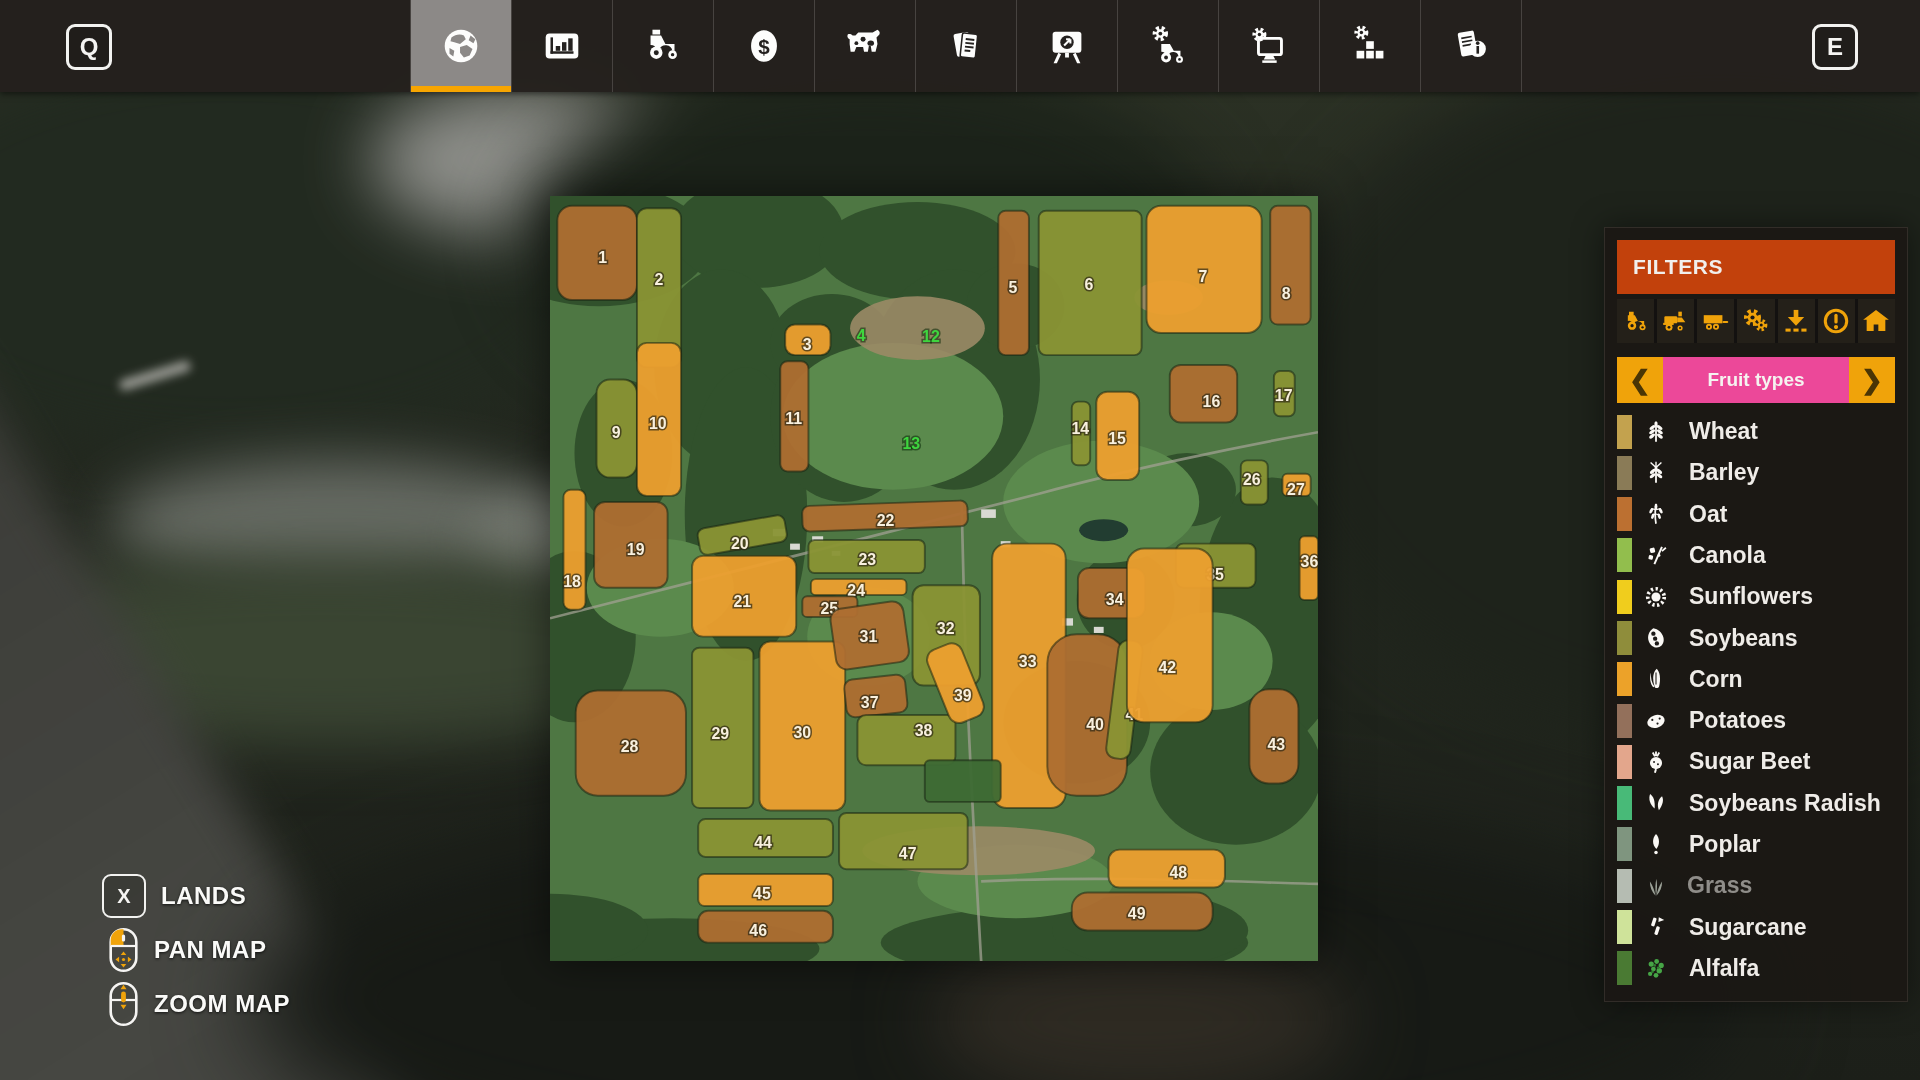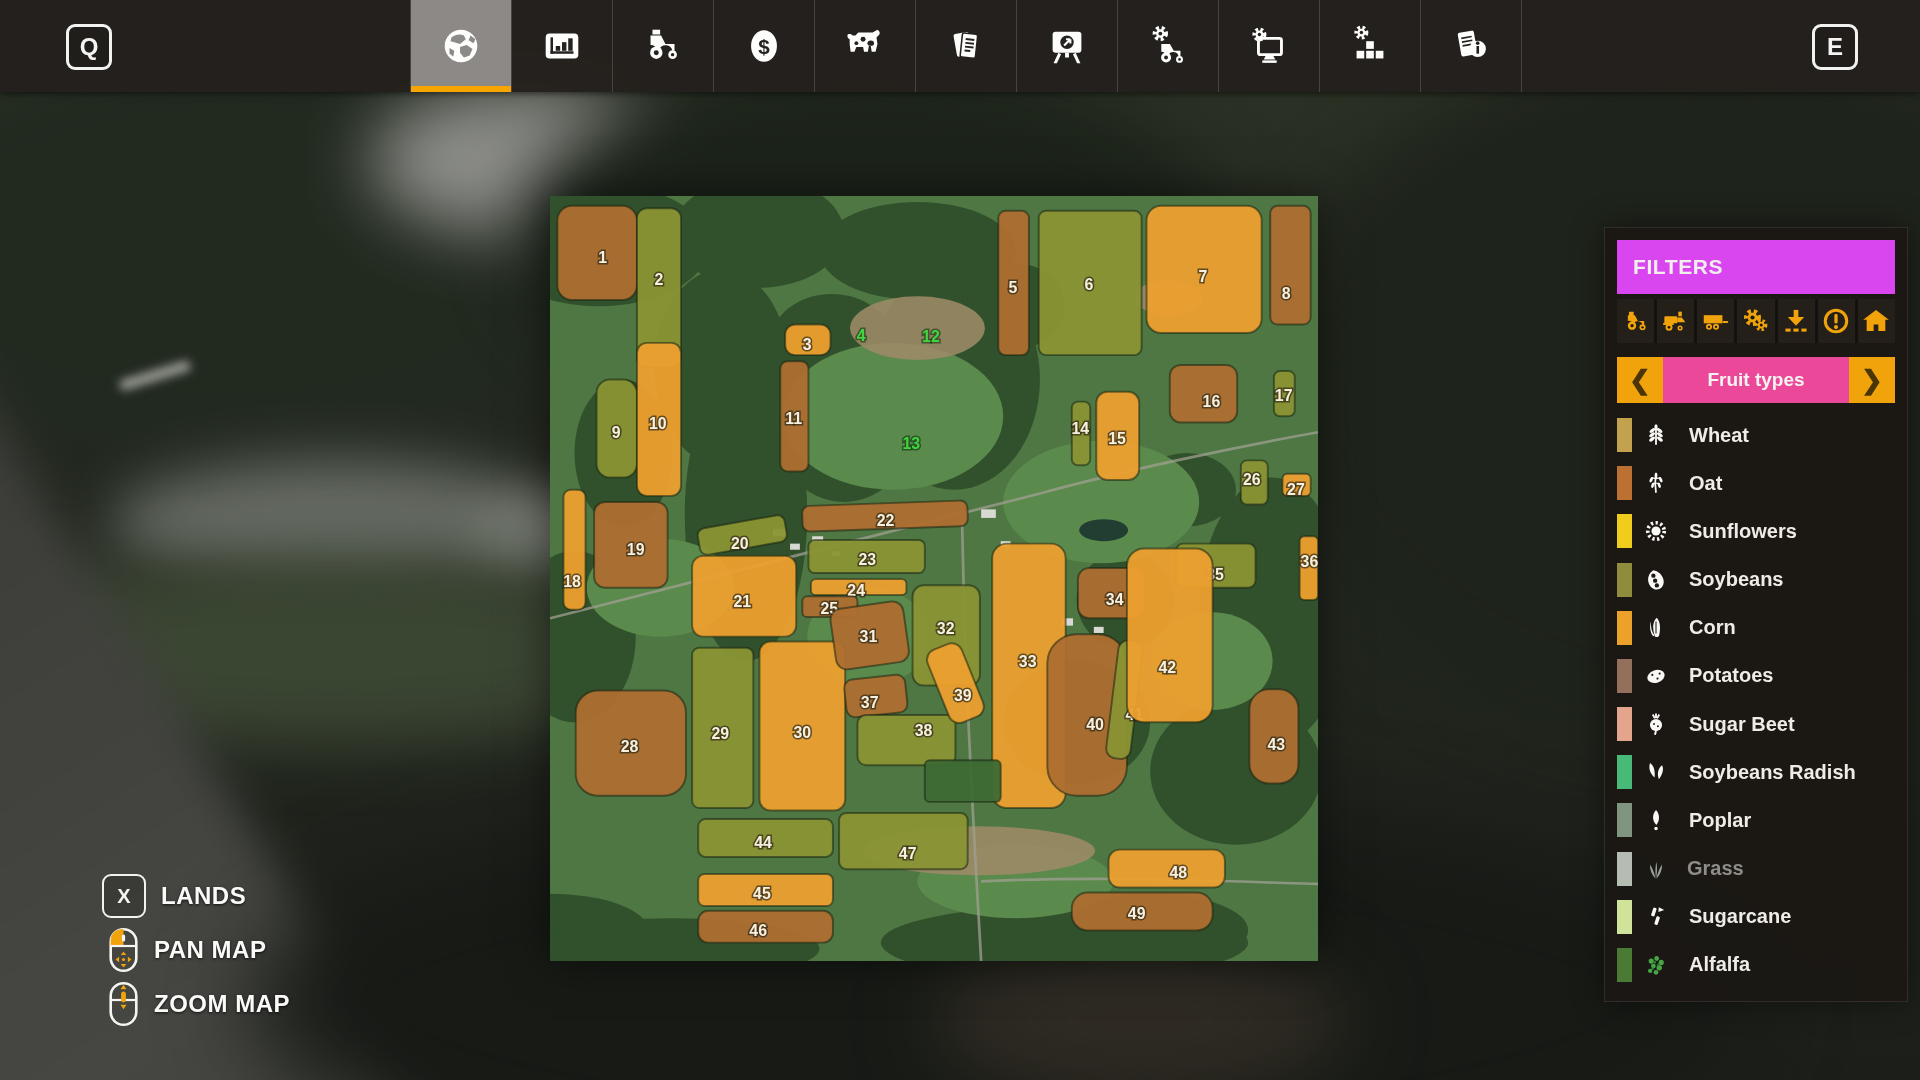--- a/index.html
+++ b/index.html
@@ -34,38 +34,38 @@
   .map-wrap svg{display:block;width:100%;height:100%;}
   .fnum{font-family:"Liberation Sans",sans-serif;font-weight:700;font-size:13px;
         fill:#f8f0de;paint-order:stroke;stroke:rgba(45,40,22,.7);stroke-width:2.6px;
         text-anchor:middle;}
   .fnum.unowned{fill:#3ed53e;stroke:rgba(8,40,8,.55);}
   
   .panel{position:absolute;left:1604px;top:227px;width:304px;height:775px;
          box-sizing:border-box;background:rgba(27,24,21,.97);
          border:1px solid rgba(132,124,114,.22);padding:12px;
          display:flex;flex-direction:column;box-shadow:0 0 30px rgba(0,0,0,.45);}
-  .panel-header{flex:none;height:54px;background:#d946ef;display:flex;align-items:center;
+  .panel-header{flex:none;height:54px;background:#c2410c;display:flex;align-items:center;
                 padding:0 16px;color:#f1efec;font-size:21px;font-weight:700;letter-spacing:.6px;}
   .filter-row{flex:none;margin-top:5px;display:flex;gap:3px;background:#131110;}
   .filter-btn{flex:1;height:44px;background:#242019;display:flex;align-items:center;
               justify-content:center;cursor:pointer;}
   .filter-btn svg{width:28px;height:28px;fill:#f0a30a;}
   .category{flex:none;margin-top:14px;height:46px;display:flex;}
   .cat-btn{width:46px;background:#f0a30a;color:#4a3505;font-size:26px;font-weight:700;
            display:flex;align-items:center;justify-content:center;cursor:pointer;line-height:1;}
   .cat-label{flex:1;background:#ec4899;color:#f5f3f0;display:flex;align-items:center;
              justify-content:center;font-size:19px;font-weight:600;}
   .crop-list{flex:1;margin-top:8px;display:flex;flex-direction:column;}
   .crop-row{flex:1;display:flex;align-items:center;cursor:pointer;}
   .swatch{width:15px;height:34px;flex:none;}
   .crop-icon{width:30px;height:30px;margin-left:9px;flex:none;display:flex;
              align-items:center;justify-content:center;}
   .crop-icon svg{width:26px;height:26px;fill:#faf8f5;}
-  .crop-label{margin-left:18px;color:#efece8;font-size:20px;font-weight:600;}
+  .crop-label{margin-left:18px;color:#efece8;font-size:23px;font-weight:600;}
   .crop-row.dim .crop-label{color:#8f8d89;margin-left:16px;}
   
   .controls{position:absolute;left:102px;top:874px;}
   .ctrl-row{display:flex;align-items:center;height:44px;margin-bottom:10px;}
   .keycap.x{width:44px;height:44px;font-size:20px;border-width:2.5px;}
   .mouse{width:31px;height:46px;margin-left:6px;}
   .ctrl-label{color:#fafaf8;font-size:24px;font-weight:800;letter-spacing:.5px;
               margin-left:15px;text-shadow:0 1px 3px rgba(0,0,0,.75);}
 </style>
 </head>
@@ -470,35 +470,65 @@
               <ellipse cx="8.4" cy="15.8" rx="3.1" ry="1.5" transform="rotate(-38 8.4 15.8)"></ellipse>
               <ellipse cx="15.3" cy="7.8" rx="3.1" ry="1.5" transform="rotate(38 15.3 7.8)"></ellipse>
               <ellipse cx="15.6" cy="11.8" rx="3.1" ry="1.5" transform="rotate(38 15.6 11.8)"></ellipse>
               <ellipse cx="15.6" cy="15.8" rx="3.1" ry="1.5" transform="rotate(38 15.6 15.8)"></ellipse>
               <ellipse cx="12" cy="4.6" rx="1.5" ry="2.6"></ellipse>
             </svg>
           </span>
           <span class="crop-label">Wheat</span>
         </div>
         <div class="crop-row">
+          <span class="swatch" style="background:#8A7B57"></span>
+          <span class="crop-icon">
+            <svg viewBox="0 0 24 24">
+              <g stroke="#FAF8F5" stroke-width="1.3" fill="none">
+                <path d="M12 7L7 2.2M12 7l5-4.8M12 7V1.6"></path>
+              </g>
+              <path d="M12 7v14" stroke="#FAF8F5" stroke-width="1.7" fill="none"></path>
+              <ellipse cx="9" cy="10.5" rx="3" ry="1.5" transform="rotate(-38 9 10.5)"></ellipse>
+              <ellipse cx="8.8" cy="14.5" rx="3" ry="1.5" transform="rotate(-38 8.8 14.5)"></ellipse>
+              <ellipse cx="15" cy="10.5" rx="3" ry="1.5" transform="rotate(38 15 10.5)"></ellipse>
+              <ellipse cx="15.2" cy="14.5" rx="3" ry="1.5" transform="rotate(38 15.2 14.5)"></ellipse>
+              <ellipse cx="12" cy="8" rx="1.4" ry="2.4"></ellipse>
+            </svg>
+          </span>
+          <span class="crop-label">Barley</span>
+        </div>
+        <div class="crop-row">
           <span class="swatch" style="background:#BC7031"></span>
           <span class="crop-icon">
             <svg viewBox="0 0 24 24">
               <path d="M12 3c-1 6-1 12 0 18" stroke="#FAF8F5" stroke-width="1.6" fill="none"></path>
               <g stroke="#FAF8F5" stroke-width="1.2" fill="none">
                 <path d="M12 8L7.6 7M12 8l4.4-1M12 12l-3.4 1M12 12l3.4 1"></path>
               </g>
               <ellipse cx="7.6" cy="9" rx="1.3" ry="2.6" transform="rotate(28 7.6 9)"></ellipse>
               <ellipse cx="9" cy="14" rx="1.3" ry="2.6" transform="rotate(20 9 14)"></ellipse>
               <ellipse cx="16.4" cy="9" rx="1.3" ry="2.6" transform="rotate(-28 16.4 9)"></ellipse>
               <ellipse cx="15" cy="14" rx="1.3" ry="2.6" transform="rotate(-20 15 14)"></ellipse>
               <ellipse cx="12" cy="5" rx="1.3" ry="2.6"></ellipse>
             </svg>
           </span>
           <span class="crop-label">Oat</span>
+        </div>
+        <div class="crop-row">
+          <span class="swatch" style="background:#92BE4D"></span>
+          <span class="crop-icon">
+            <svg viewBox="0 0 24 24">
+              <rect x="6.4" y="5.4" width="4.6" height="4.6" rx="1.2" transform="rotate(-14 8.7 7.7)"></rect>
+              <rect x="5.2" y="12.2" width="4" height="4" rx="1.1" transform="rotate(12 7.2 14.2)"></rect>
+              <path d="M17.5 4.5L10.5 20.5" stroke="#FAF8F5" stroke-width="1.8" fill="none"></path>
+              <path d="M17.5 8.5l3.6-3.2" stroke="#FAF8F5" stroke-width="1.6" fill="none"></path>
+              <circle cx="14.8" cy="12.4" r="1.3"></circle>
+            </svg>
+          </span>
+          <span class="crop-label">Canola</span>
         </div>
         <div class="crop-row">
           <span class="swatch" style="background:#F0CD1D"></span>
           <span class="crop-icon">
             <svg viewBox="0 0 24 24">
               <circle cx="12" cy="12" r="7.6" fill="none" stroke="#FAF8F5" stroke-width="3.4" stroke-dasharray="2.1 2.3"></circle>
               <circle cx="12" cy="12" r="4.2"></circle>
             </svg>
           </span>
           <span class="crop-label">Sunflowers</span>

